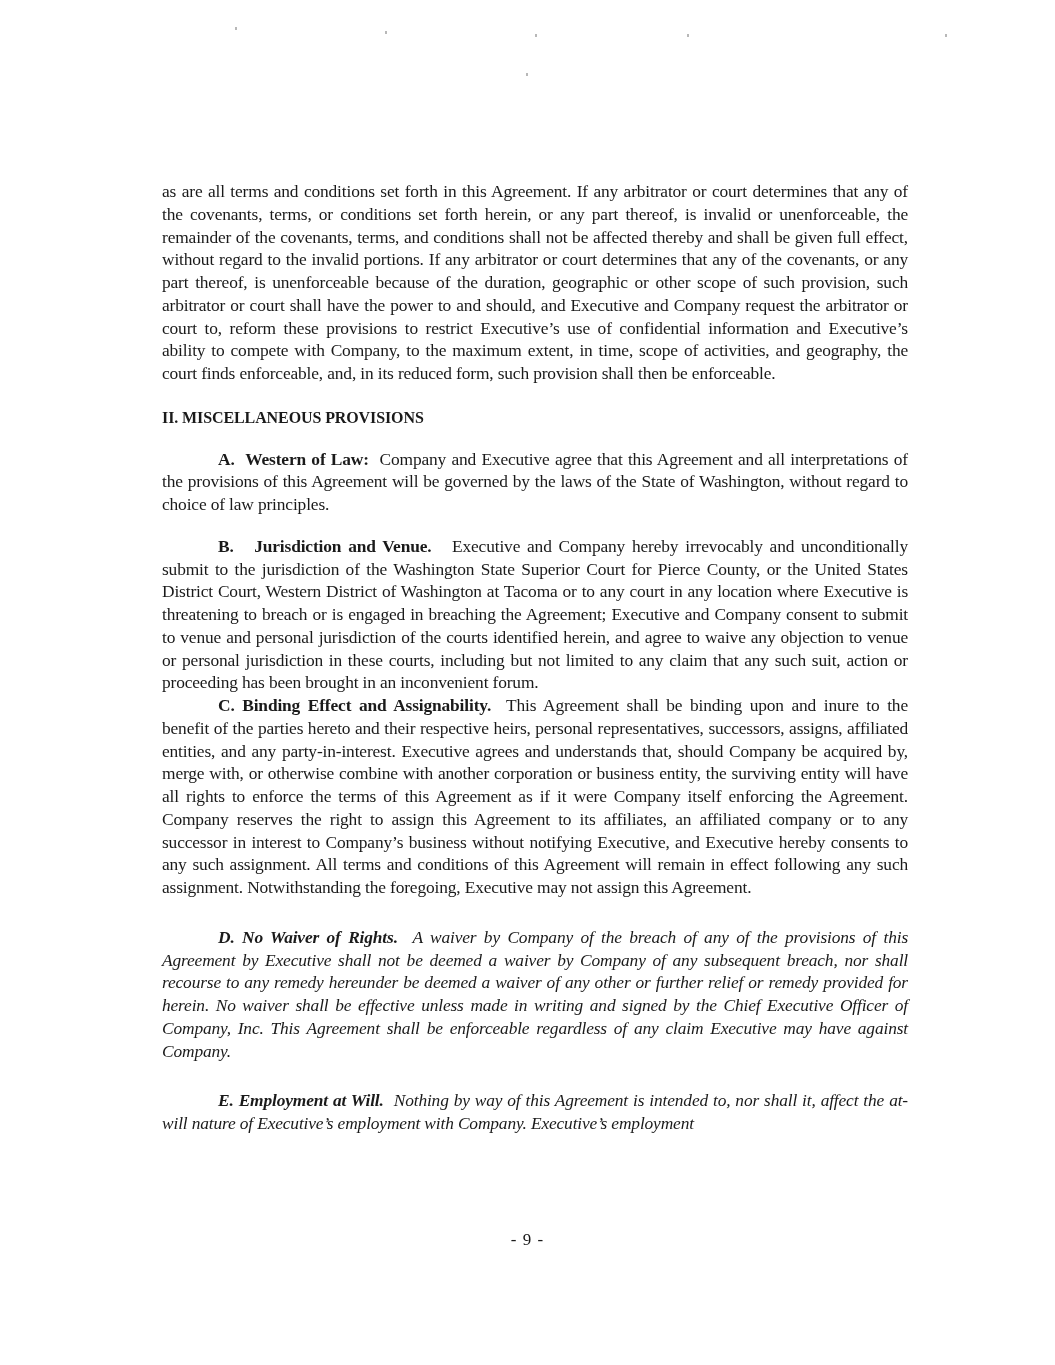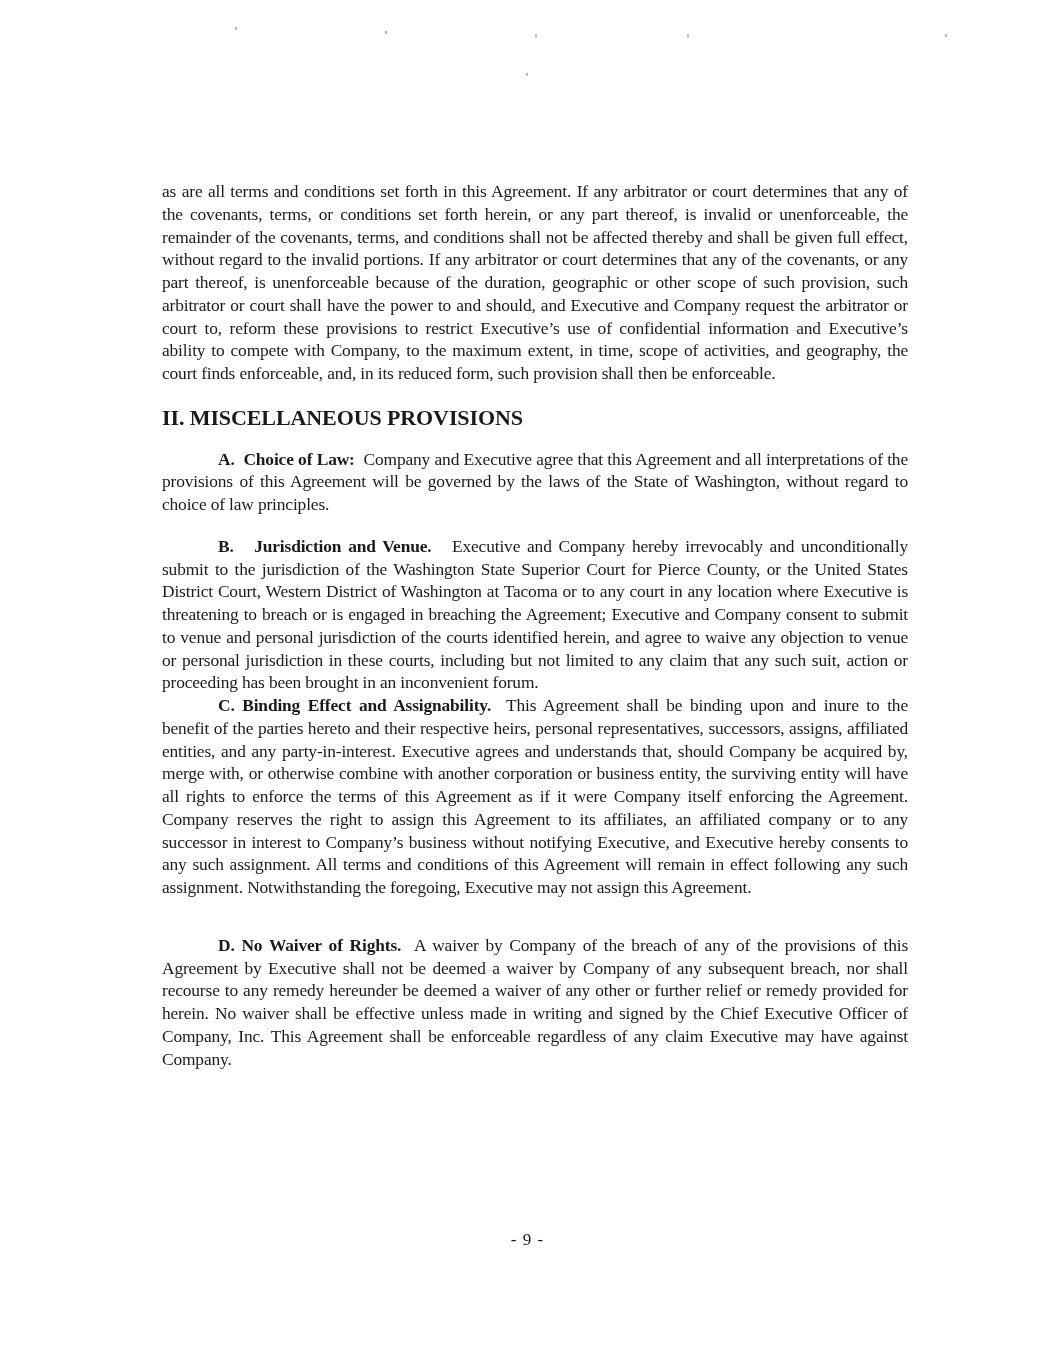--- a/index.html
+++ b/index.html
@@ -38,31 +38,31 @@
   p {
     margin: 0;
     font-size: 17.4px;
     line-height: 22.75px;
     text-align: justify;
     letter-spacing: -0.15px;
   }
   .indent { text-indent: 56px; }
   .heading {
     font-weight: bold;
-    font-size: 22px;
+    font-size: 16px;
     line-height: 22.75px;
     letter-spacing: -0.1px;
     margin: 0;
   }
   .ptitle { font-weight: bold; }
   .gap-head-top { margin-top: 22px; }
   .gap-head-bottom { margin-top: 18px; }
   .gap-sec { margin-top: 19px; }
   .gap-sec-small { }
-  .gap-sec-large { margin-top: 35px; }
+  .gap-sec-large { margin-top: 27px; font-style: italic; }
   .page-number {
     position: absolute;
     left: 0;
     width: 1055px;
     top: 1230px;
     text-align: center;
     font-size: 17px;
     letter-spacing: 1px;
   }
 </style>
@@ -79,21 +79,21 @@
   <div class="speck" style="left:945px; top:34px;"></div>
 
   <div class="content">
 
     <p>as are all terms and conditions set forth in this Agreement.  If any arbitrator or court determines that any of the covenants, terms, or conditions set forth herein, or any part thereof, is invalid or unenforceable, the remainder of the covenants, terms, and conditions shall not be affected thereby and shall be given full effect, without regard to the invalid portions.  If any arbitrator or court determines that any of the covenants, or any part thereof, is unenforceable because of the duration, geographic or other scope of such provision, such arbitrator or court shall have the power to and should, and Executive and Company request the arbitrator or court to, reform these provisions to restrict Executive’s use of confidential information and Executive’s ability to compete with Company,  to the maximum extent, in time, scope of activities, and geography, the court finds enforceable, and, in its reduced form, such provision shall then be enforceable.</p>
 
     <div class="heading gap-head-top">II.  MISCELLANEOUS PROVISIONS</div>
 
     <p class="indent gap-head-bottom">
       <span class="ptitle">A.</span>&nbsp;
-      <span class="ptitle">Choice of Law:</span>&nbsp;
+      <span class="ptitle">Western of Law:</span>&nbsp;
       <span>Company and Executive agree that this Agreement and all interpretations of the provisions of this Agreement will be governed by the laws of the State of Washington, without regard to choice of law principles.</span>
     </p>
 
     <p class="indent gap-sec">
       <span class="ptitle">B.</span>&nbsp;&nbsp;
       <span class="ptitle">Jurisdiction and Venue.</span>&nbsp;&nbsp;
       <span>Executive and Company hereby irrevocably and unconditionally submit to the jurisdiction of the Washington State Superior Court for Pierce County, or the United States District Court, Western District of Washington at Tacoma or to any court in any location where Executive is threatening to breach or is engaged in breaching the Agreement; Executive and Company consent to submit to venue and personal jurisdiction of the courts identified herein, and agree to waive any objection to venue or personal jurisdiction in these courts, including but not limited to any claim that any such suit, action or proceeding has been brought in an inconvenient forum.</span>
     </p>
 
     <p class="indent gap-sec-small">
@@ -101,18 +101,23 @@
       <span class="ptitle">Binding Effect and Assignability.</span>&nbsp;
       <span>This Agreement shall be binding upon and inure to the benefit of the parties hereto and their respective heirs, personal representatives, successors, assigns, affiliated entities, and any party-in-interest.  Executive agrees and understands that, should Company be acquired by, merge with, or otherwise combine with another corporation or business entity, the surviving entity will have all rights to enforce the terms of this Agreement as if it were Company itself enforcing the Agreement.  Company reserves the right to assign this Agreement to its affiliates, an affiliated company or to any successor in interest to Company’s business without notifying Executive, and Executive hereby consents to any such assignment. All terms and conditions of this Agreement will remain in effect following any such assignment. Notwithstanding the foregoing, Executive may not assign this Agreement.</span>
     </p>
 
     <p class="indent gap-sec-large">
       <span class="ptitle">D.</span>
       <span class="ptitle">No Waiver of Rights.</span>&nbsp;
       <span>A waiver by Company of the breach of any of the provisions of this Agreement by Executive shall not be deemed a waiver by Company of any subsequent breach, nor shall recourse to any remedy hereunder be deemed a waiver of any other or further relief or remedy provided for herein.  No waiver shall be effective unless made in writing and signed by the Chief Executive Officer of Company, Inc.  This Agreement shall be enforceable regardless of any claim Executive may have against Company.</span>
     </p>
 
+    <p class="indent gap-sec-large">
+      <span class="ptitle">E.</span>
+      <span class="ptitle">Employment at Will.</span>&nbsp;
+      <span>Nothing by way of this Agreement is intended to, nor shall it, affect the at-will nature of Executive’s employment with Company.  Executive’s employment</span>
+    </p>
 
   </div>
 
   <div class="page-number">- 9 -</div>
 
 </div>
 
 </body></html>

